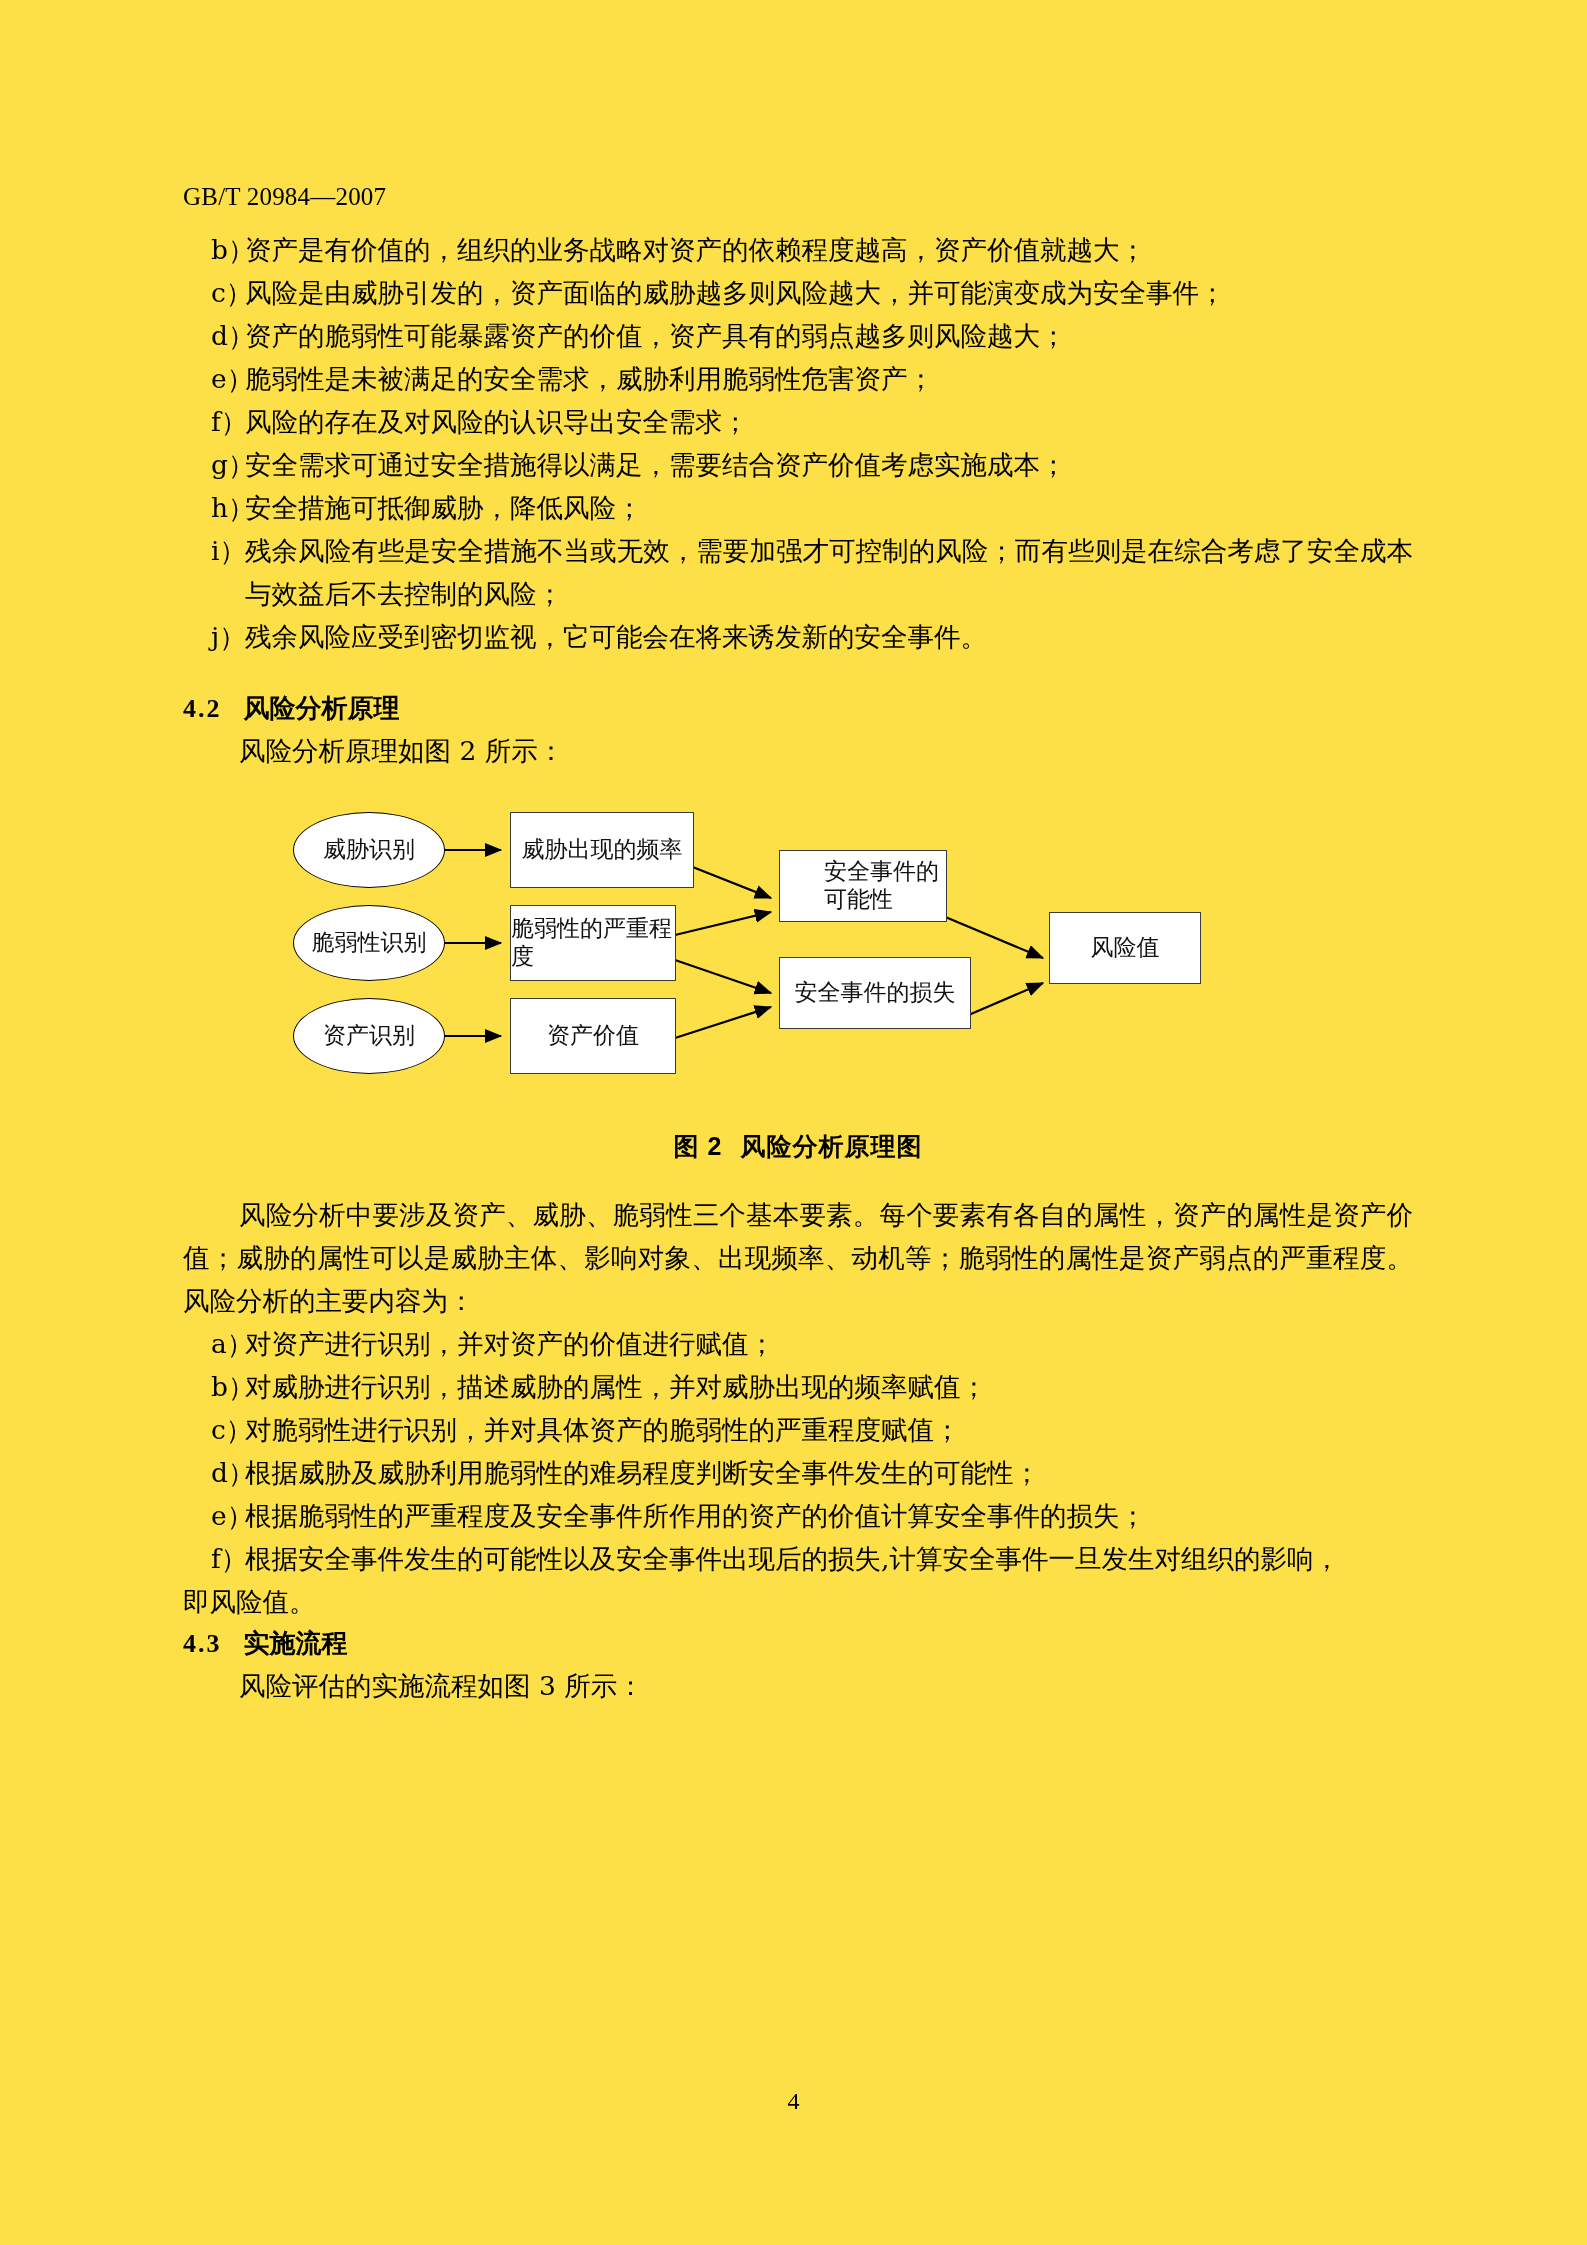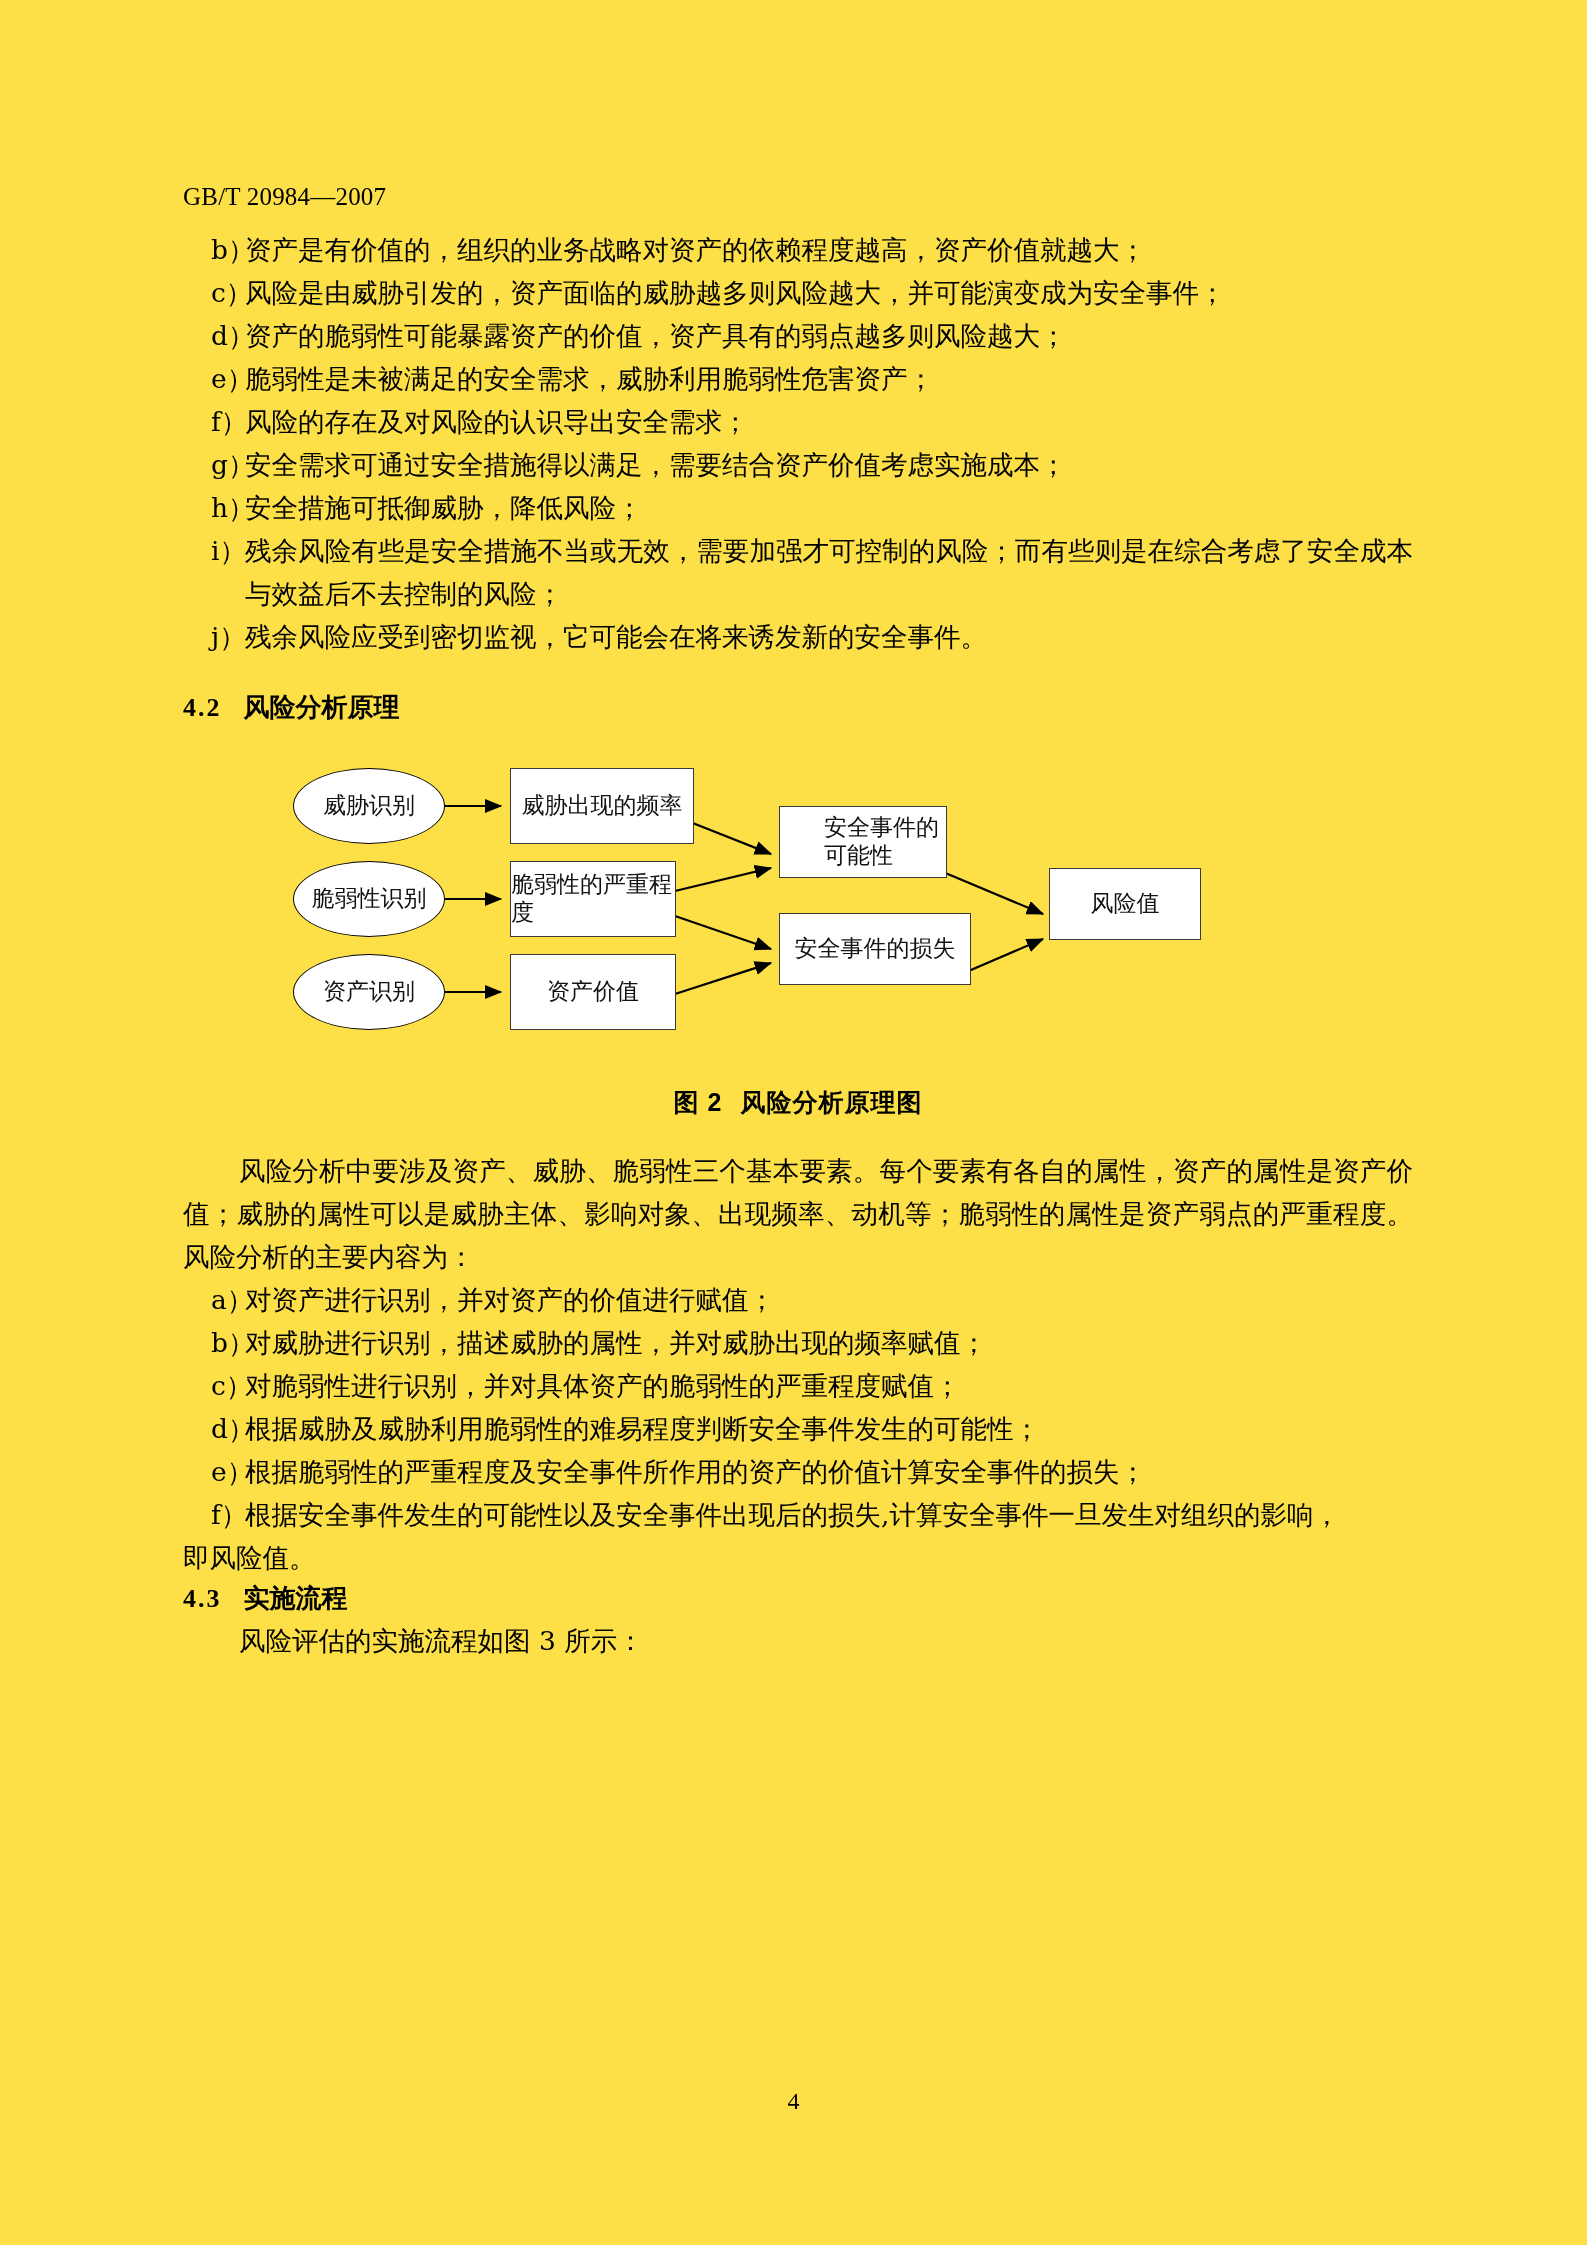--- a/index.html
+++ b/index.html
@@ -76,21 +76,21 @@
     font-size: 26px;
     line-height: 40px;
     font-family: "Liberation Sans", "DejaVu Sans", sans-serif;
   }
   .sec-heading .num {
     font-family: "Liberation Serif", "DejaVu Serif", serif;
     letter-spacing: 2px;
     margin-right: 22px;
     font-weight: bold;
   }
-  .sec-heading .ttl { font-weight: bold; font-family: Liberation Serif, serif; }
+  .sec-heading .ttl { font-weight: bold; }
 
   .para {
     font-size: 26.5px;
     line-height: 43px;
     text-align: justify;
     text-justify: inter-ideograph;
   }
   .para.indent { text-indent: 56px; }
   .para.indent2 { padding-left: 56px; }
 
@@ -199,20 +199,21 @@
         <span class="txt">残余风险应受到密切监视，它可能会在将来诱发新的安全事件。</span>
       </li>
     </ul>
 
     <div class="spacer-md"></div>
 
     <div class="sec-heading">
       <span class="num">4.2</span>
       <span class="ttl">风险分析原理</span>
     </div>
+    <div class="para indent2">风险分析原理如图 2 所示：</div>
 
     <div class="spacer-sm"></div>
 
     <div class="figure">
 
       <svg class="wires" viewBox="0 0 1230 340">
         <defs>
           <marker id="arrow" markerWidth="9" markerHeight="9" refX="7.4" refY="3.2" orient="auto" markerUnits="strokeWidth">
             <path d="M0,0 L8,3.2 L0,6.4 z" fill="#000000"></path>
           </marker>

